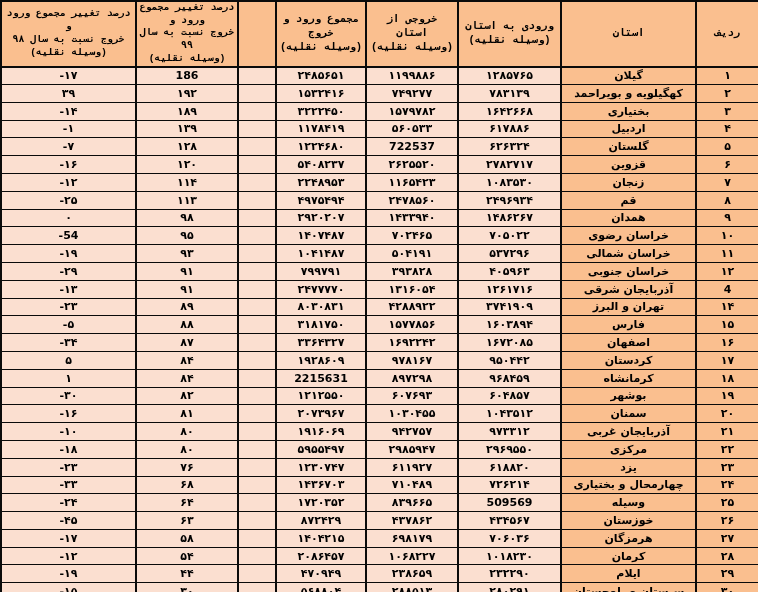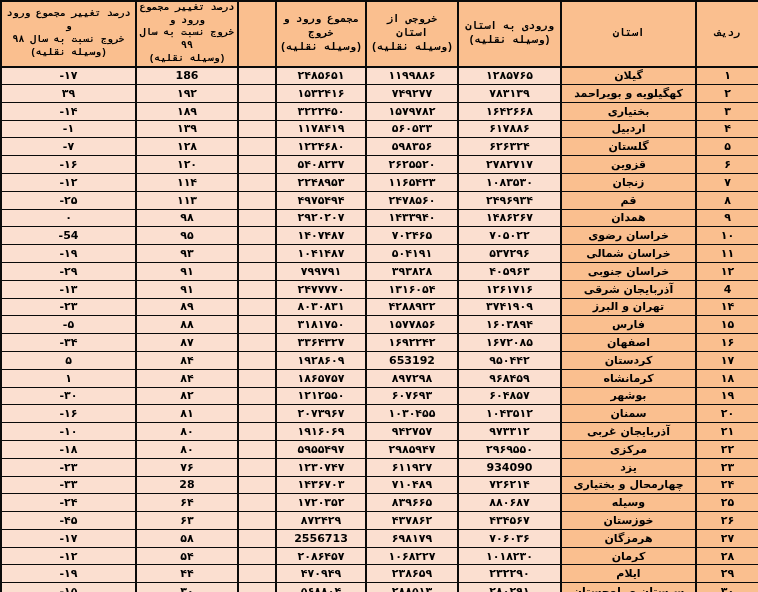--- a/index.html
+++ b/index.html
@@ -105,21 +105,21 @@
         <td class="c-khoruji">۵۶۰۵۳۳</td>
         <td class="c-majmu">۱۱۷۸۴۱۹</td>
         <td class="c-spacer"></td>
         <td class="c-pct99">۱۳۹</td>
         <td class="c-pct98">-۱</td>
       </tr>
       <tr>
         <td class="c-radif">۵</td>
         <td class="c-ostan">گلستان</td>
         <td class="c-vorudi">۶۲۶۳۲۴</td>
-        <td class="c-khoruji">۵۹۸۳۵۶</td>
+        <td class="c-khoruji">722537</td>
         <td class="c-majmu">۱۲۲۴۶۸۰</td>
         <td class="c-spacer"></td>
         <td class="c-pct99">۱۲۸</td>
         <td class="c-pct98">-۷</td>
       </tr>
       <tr>
         <td class="c-radif">۶</td>
         <td class="c-ostan">قزوین</td>
         <td class="c-vorudi">۲۷۸۲۷۱۷</td>
         <td class="c-khoruji">۲۶۲۵۵۲۰</td>
@@ -225,32 +225,32 @@
         <td class="c-khoruji">۱۶۹۲۲۴۲</td>
         <td class="c-majmu">۳۳۶۴۳۲۷</td>
         <td class="c-spacer"></td>
         <td class="c-pct99">۸۷</td>
         <td class="c-pct98">-۳۴</td>
       </tr>
       <tr>
         <td class="c-radif">۱۷</td>
         <td class="c-ostan">کردستان</td>
         <td class="c-vorudi">۹۵۰۴۴۲</td>
-        <td class="c-khoruji">653192</td>
+        <td class="c-khoruji">۹۷۸۱۶۷</td>
         <td class="c-majmu">۱۹۲۸۶۰۹</td>
         <td class="c-spacer"></td>
         <td class="c-pct99">۸۴</td>
         <td class="c-pct98">۵</td>
       </tr>
       <tr>
         <td class="c-radif">۱۸</td>
         <td class="c-ostan">کرمانشاه</td>
         <td class="c-vorudi">۹۶۸۴۵۹</td>
         <td class="c-khoruji">۸۹۷۲۹۸</td>
-        <td class="c-majmu">۱۸۶۵۷۵۷</td>
+        <td class="c-majmu">2215631</td>
         <td class="c-spacer"></td>
         <td class="c-pct99">۸۴</td>
         <td class="c-pct98">۱</td>
       </tr>
       <tr>
         <td class="c-radif">۱۹</td>
         <td class="c-ostan">بوشهر</td>
         <td class="c-vorudi">۶۰۴۸۵۷</td>
         <td class="c-khoruji">۶۰۷۶۹۳</td>
         <td class="c-majmu">۱۲۱۲۵۵۰</td>
@@ -284,41 +284,41 @@
         <td class="c-vorudi">۲۹۶۹۵۵۰</td>
         <td class="c-khoruji">۲۹۸۵۹۴۷</td>
         <td class="c-majmu">۵۹۵۵۴۹۷</td>
         <td class="c-spacer"></td>
         <td class="c-pct99">۸۰</td>
         <td class="c-pct98">-۱۸</td>
       </tr>
       <tr>
         <td class="c-radif">۲۳</td>
         <td class="c-ostan">یزد</td>
-        <td class="c-vorudi">934090</td>
+        <td class="c-vorudi">۶۱۸۸۲۰</td>
         <td class="c-khoruji">۶۱۱۹۲۷</td>
         <td class="c-majmu">۱۲۳۰۷۴۷</td>
         <td class="c-spacer"></td>
         <td class="c-pct99">۷۶</td>
         <td class="c-pct98">-۲۳</td>
       </tr>
       <tr>
         <td class="c-radif">۲۴</td>
         <td class="c-ostan">چهارمحال و بختیاری</td>
         <td class="c-vorudi">۷۲۶۲۱۴</td>
         <td class="c-khoruji">۷۱۰۴۸۹</td>
         <td class="c-majmu">۱۴۳۶۷۰۳</td>
         <td class="c-spacer"></td>
-        <td class="c-pct99">28</td>
+        <td class="c-pct99">۶۸</td>
         <td class="c-pct98">-۳۳</td>
       </tr>
       <tr>
         <td class="c-radif">۲۵</td>
         <td class="c-ostan">وسیله</td>
-        <td class="c-vorudi">۸۸۰۶۸۷</td>
+        <td class="c-vorudi">509569</td>
         <td class="c-khoruji">۸۳۹۶۶۵</td>
         <td class="c-majmu">۱۷۲۰۳۵۲</td>
         <td class="c-spacer"></td>
         <td class="c-pct99">۶۴</td>
         <td class="c-pct98">-۲۴</td>
       </tr>
       <tr>
         <td class="c-radif">۲۶</td>
         <td class="c-ostan">خوزستان</td>
         <td class="c-vorudi">۴۳۴۵۶۷</td>
@@ -326,21 +326,21 @@
         <td class="c-majmu">۸۷۲۴۲۹</td>
         <td class="c-spacer"></td>
         <td class="c-pct99">۶۳</td>
         <td class="c-pct98">-۴۵</td>
       </tr>
       <tr>
         <td class="c-radif">۲۷</td>
         <td class="c-ostan">هرمزگان</td>
         <td class="c-vorudi">۷۰۶۰۳۶</td>
         <td class="c-khoruji">۶۹۸۱۷۹</td>
-        <td class="c-majmu">2556713</td>
+        <td class="c-majmu">۱۴۰۴۲۱۵</td>
         <td class="c-spacer"></td>
         <td class="c-pct99">۵۸</td>
         <td class="c-pct98">-۱۷</td>
       </tr>
       <tr>
         <td class="c-radif">۲۸</td>
         <td class="c-ostan">کرمان</td>
         <td class="c-vorudi">۱۰۱۸۲۳۰</td>
         <td class="c-khoruji">۱۰۶۸۲۲۷</td>
         <td class="c-majmu">۲۰۸۶۴۵۷</td>

